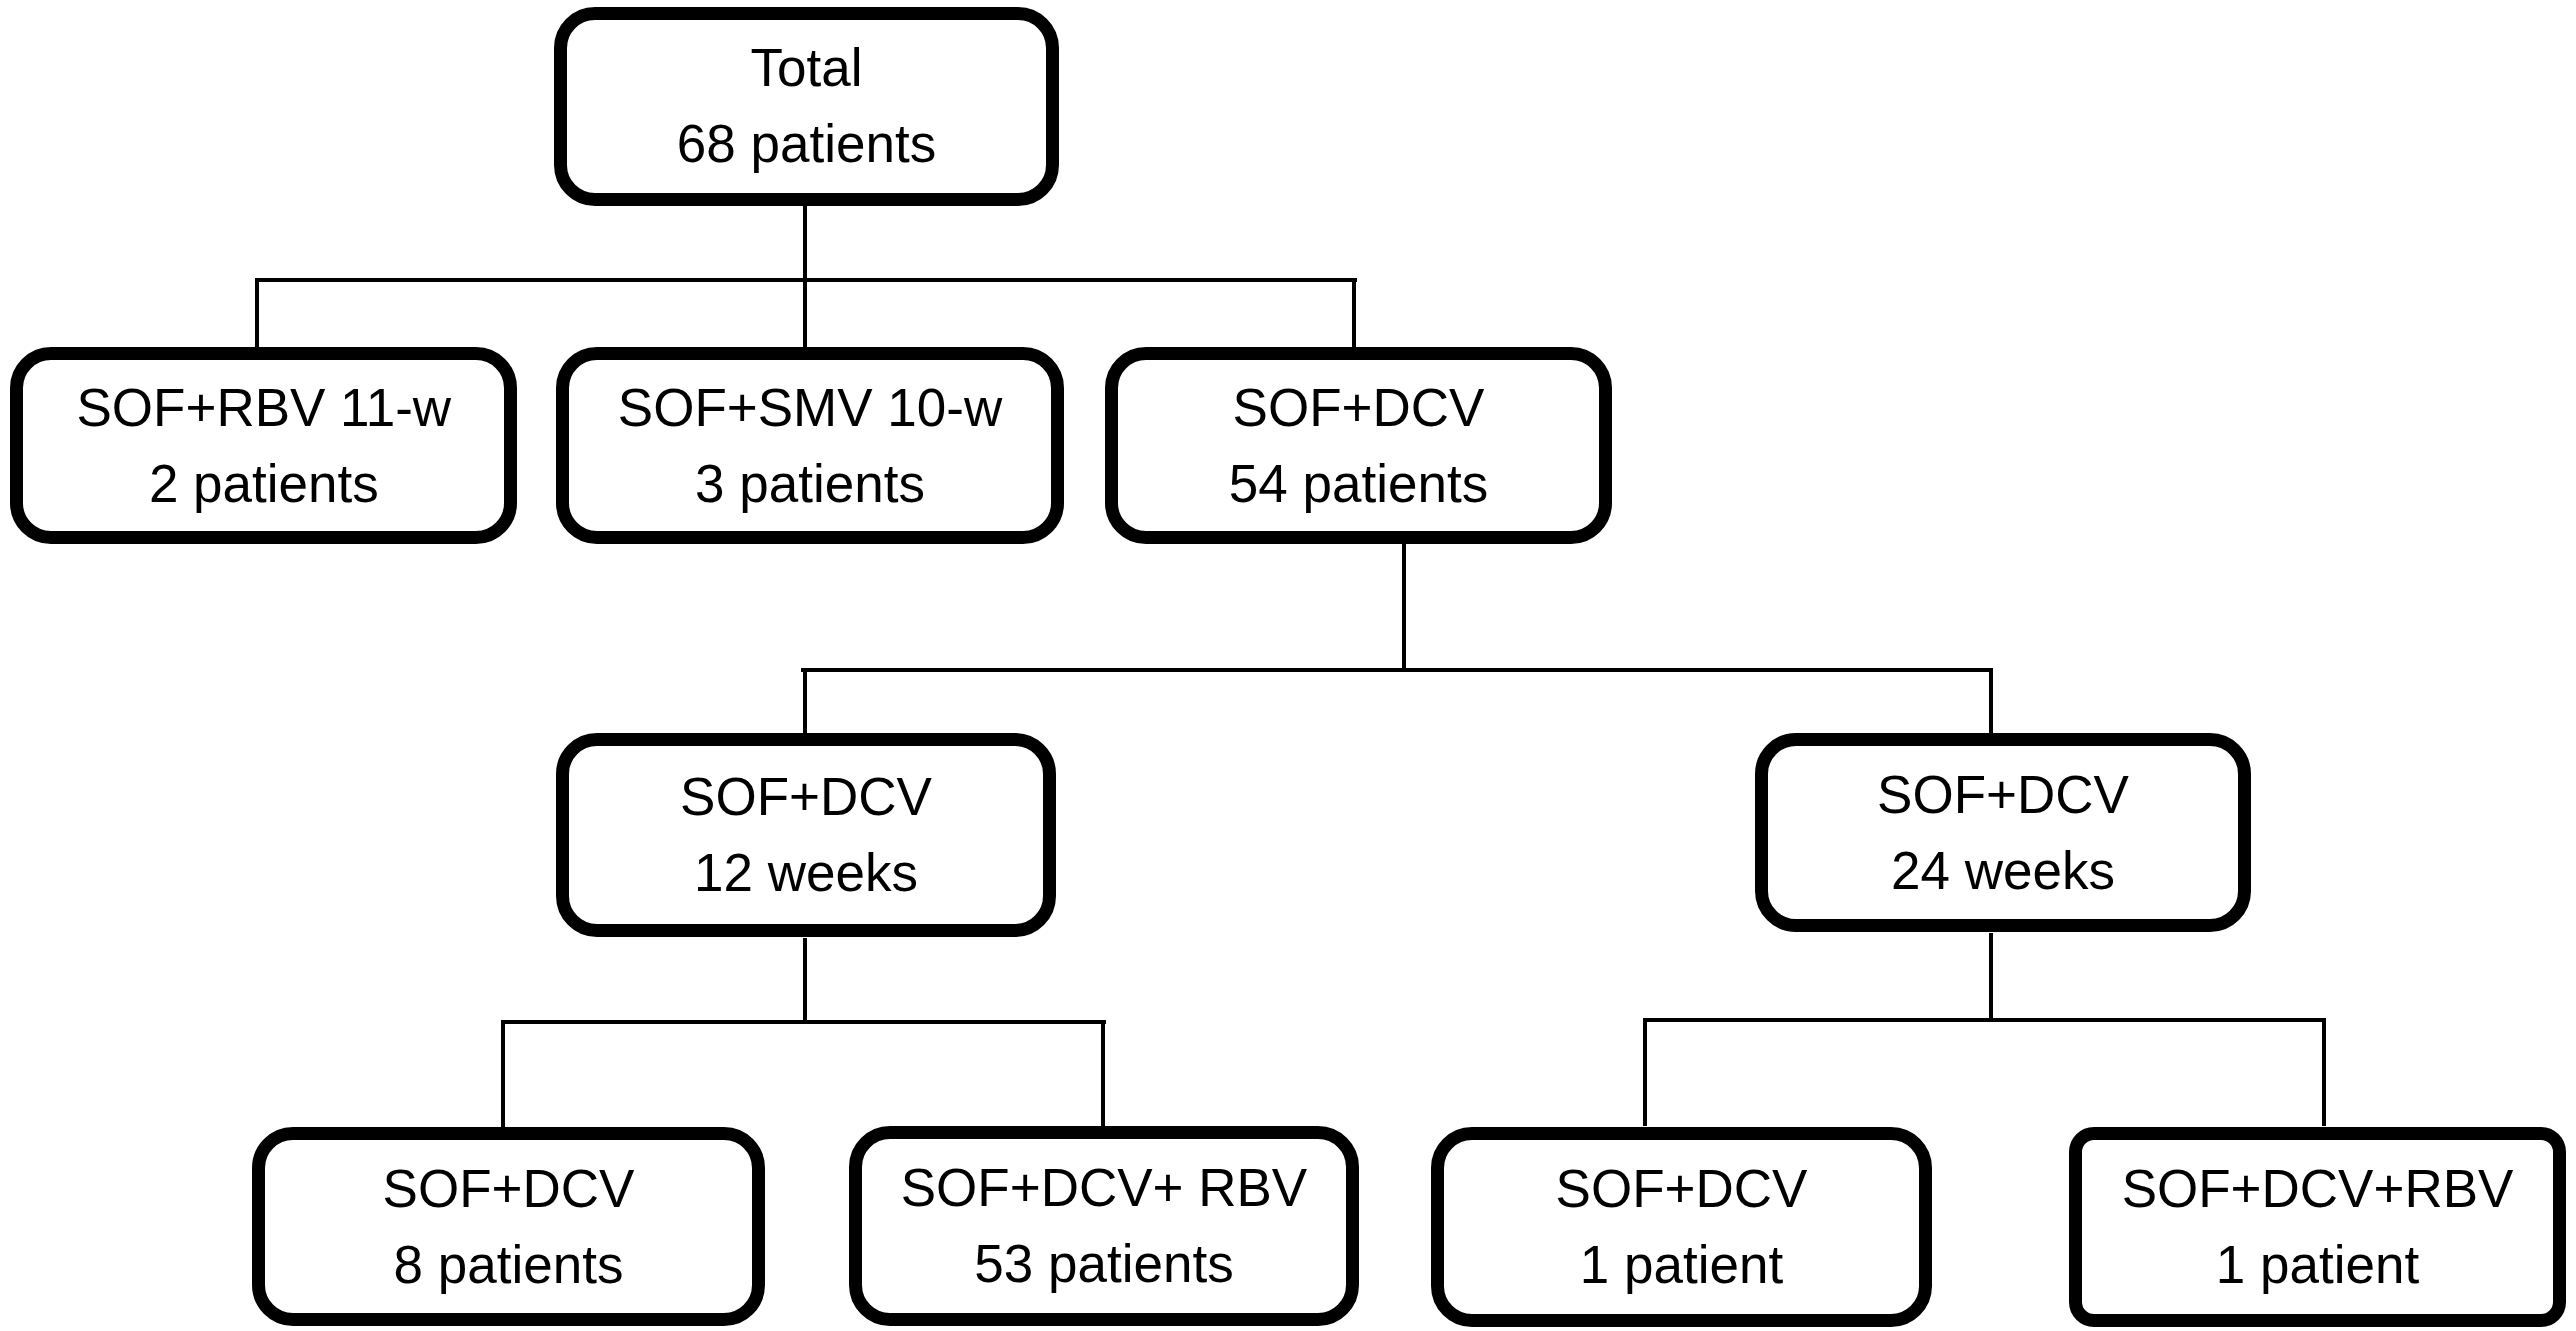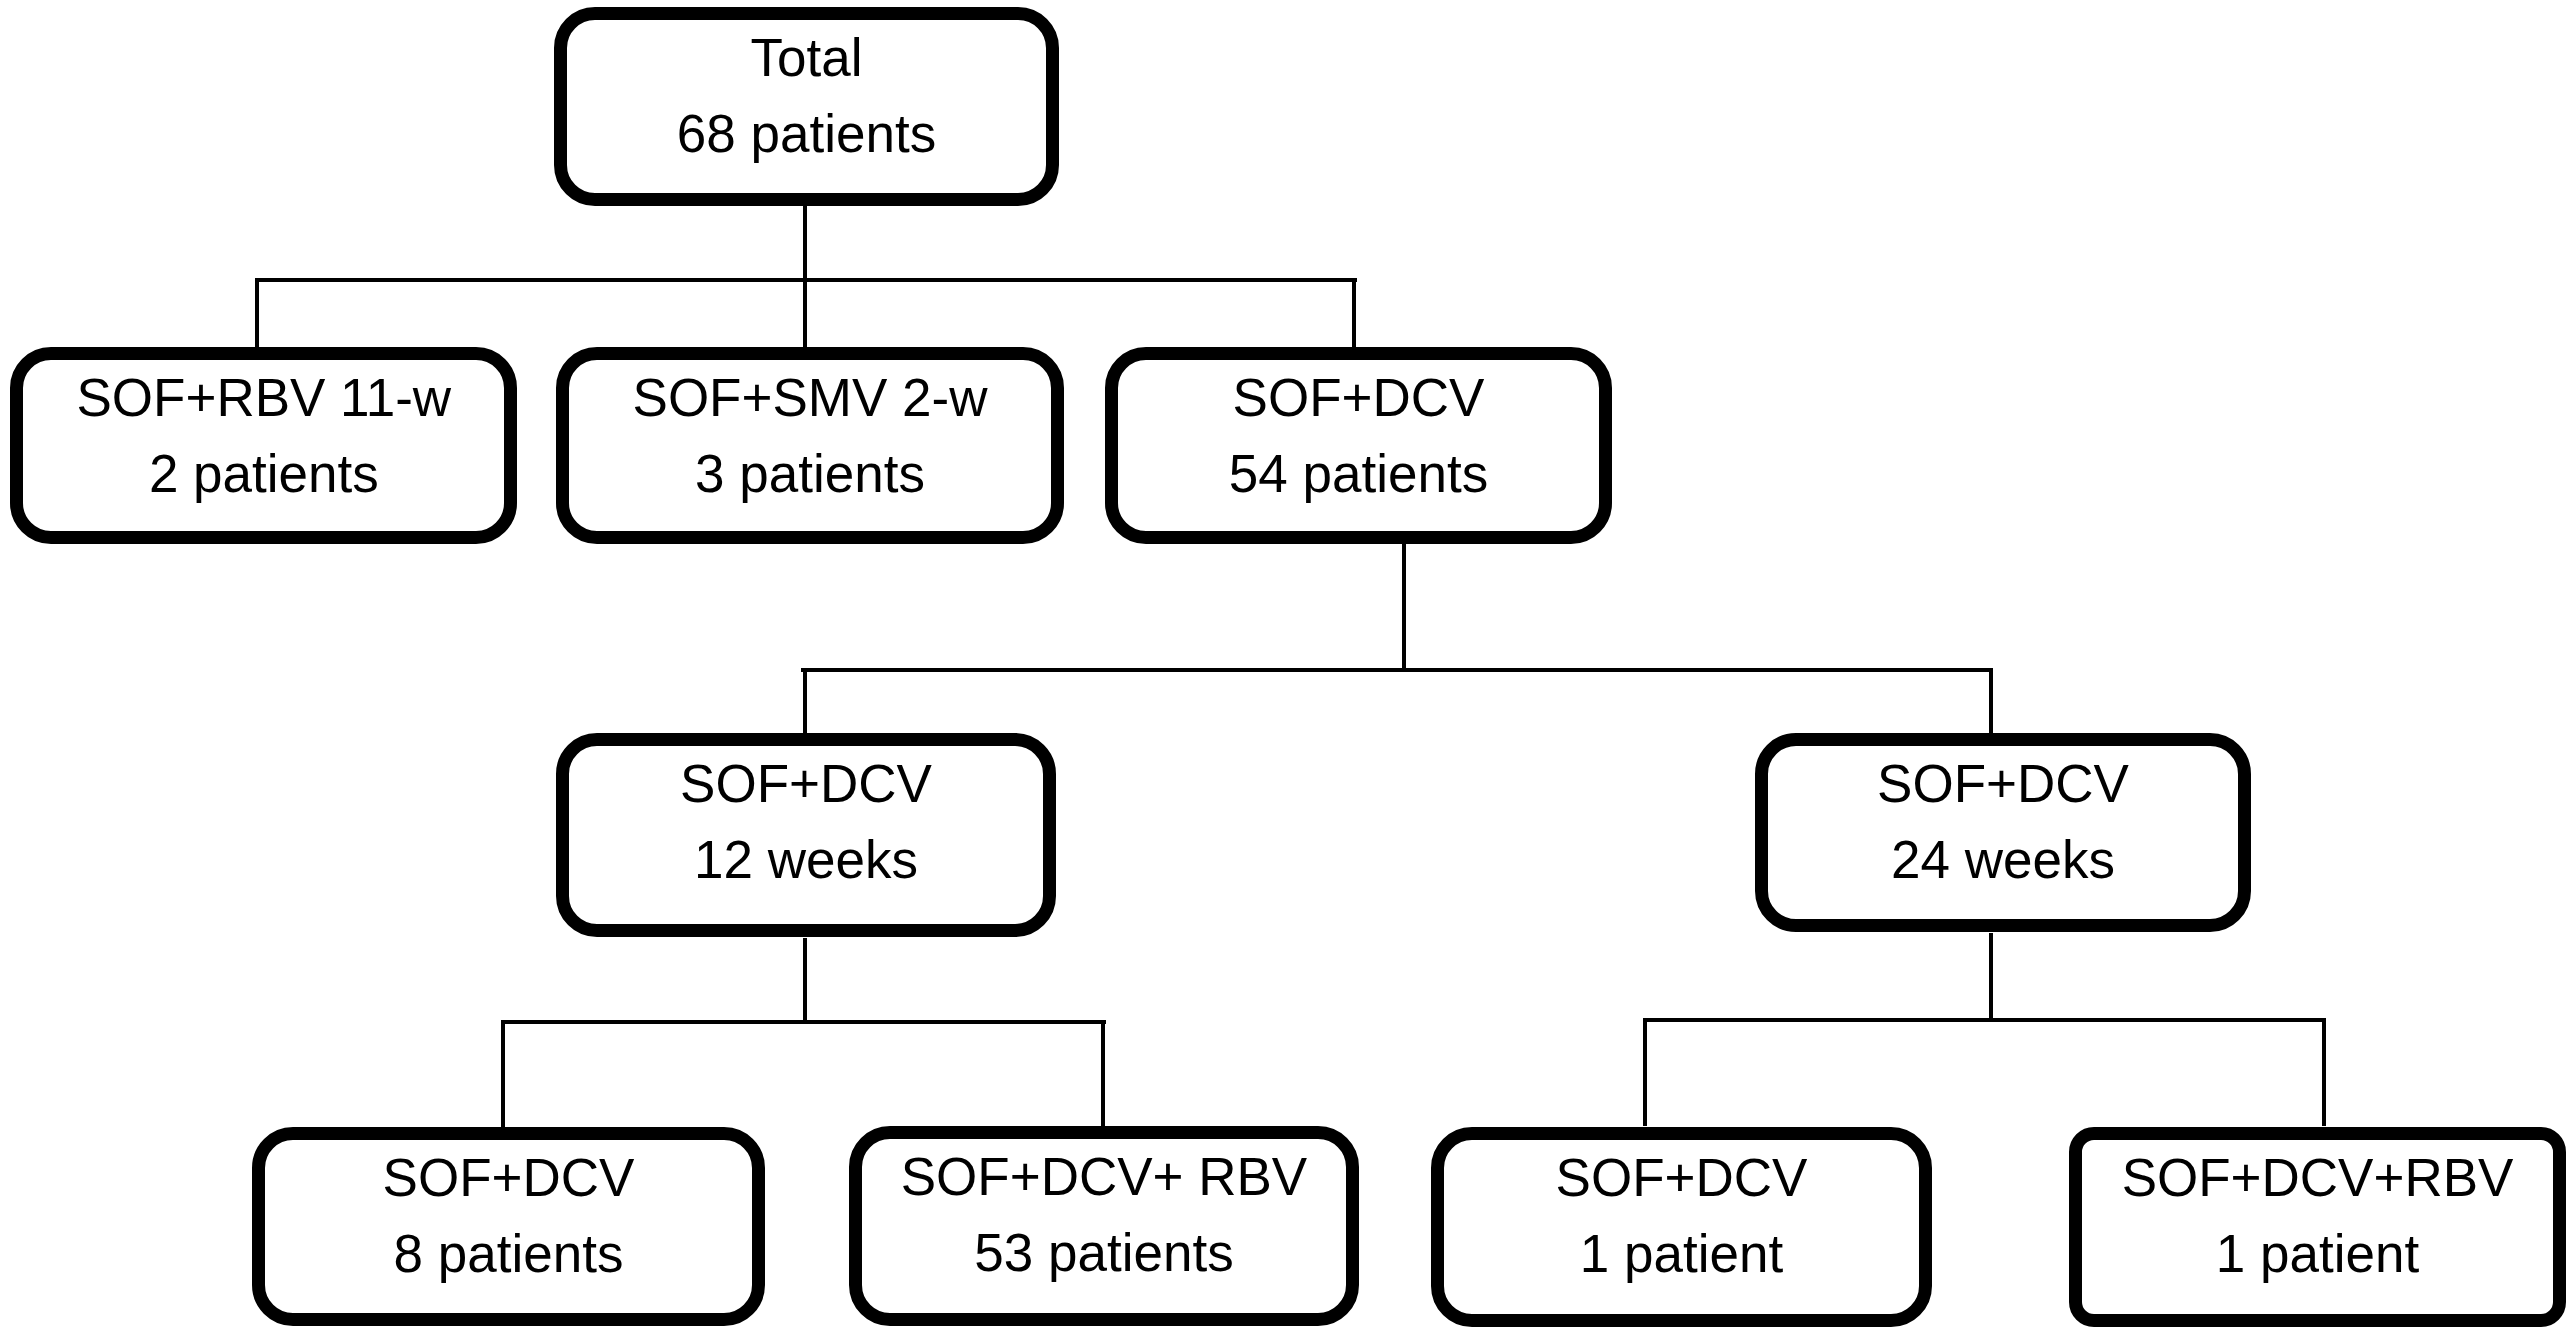--- a/index.html
+++ b/index.html
@@ -18,21 +18,21 @@
   }
   .node {
     position: absolute;
     box-sizing: border-box;
     border: 13px solid #000000;
     border-radius: 41px;
     background: #ffffff;
     display: flex;
     flex-direction: column;
     align-items: center;
-    justify-content: flex-start;
+    justify-content: center;
     text-align: center;
     font-size: 53px;
     line-height: 76px;
     font-weight: 400;
     z-index: 2;
   }
   .node span { display: block; white-space: nowrap; }
   .line {
     position: absolute;
     background: #000000;
@@ -59,21 +59,21 @@
     <span>Total</span>
     <span>68 patients</span>
   </div>
 
   <div class="node" id="n-rbv">
     <span>SOF+RBV 11-w</span>
     <span>2 patients</span>
   </div>
 
   <div class="node" id="n-smv">
-    <span>SOF+SMV 2-w</span>
+    <span>SOF+SMV 10-w</span>
     <span>3 patients</span>
   </div>
 
   <div class="node" id="n-dcv">
     <span>SOF+DCV</span>
     <span>54 patients</span>
   </div>
 
   <div class="node" id="n-dcv12">
     <span>SOF+DCV</span>

